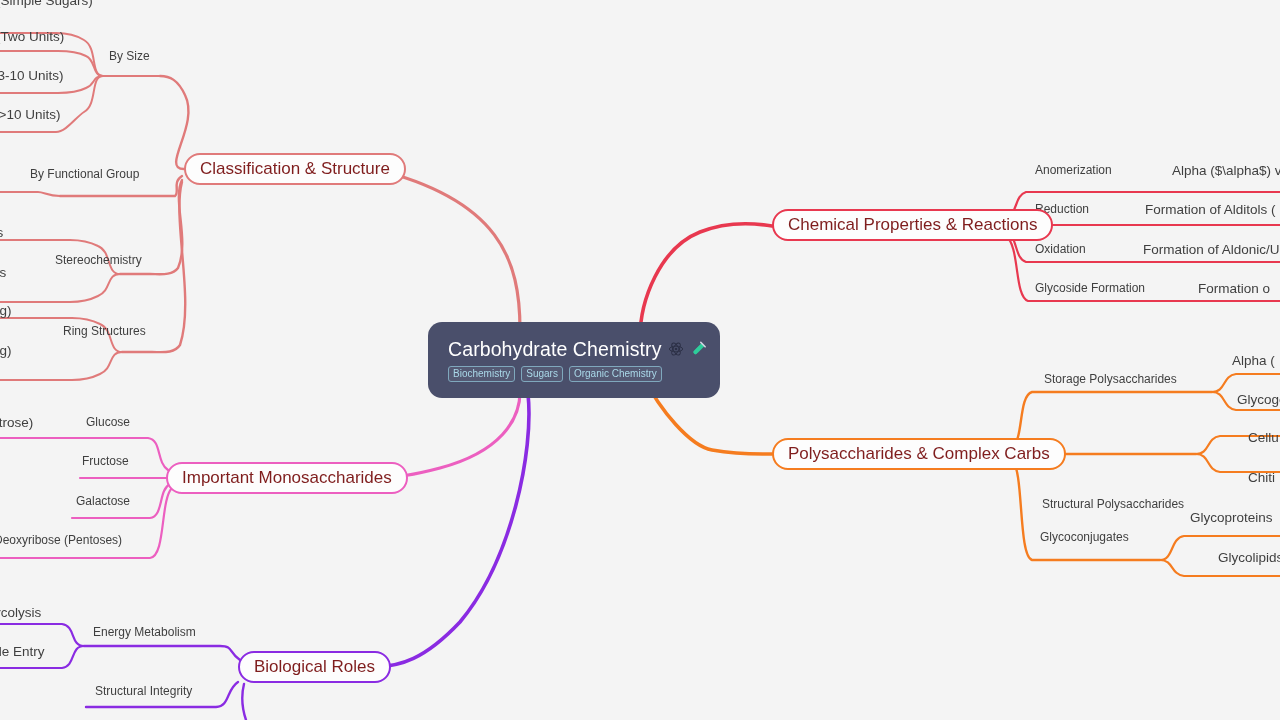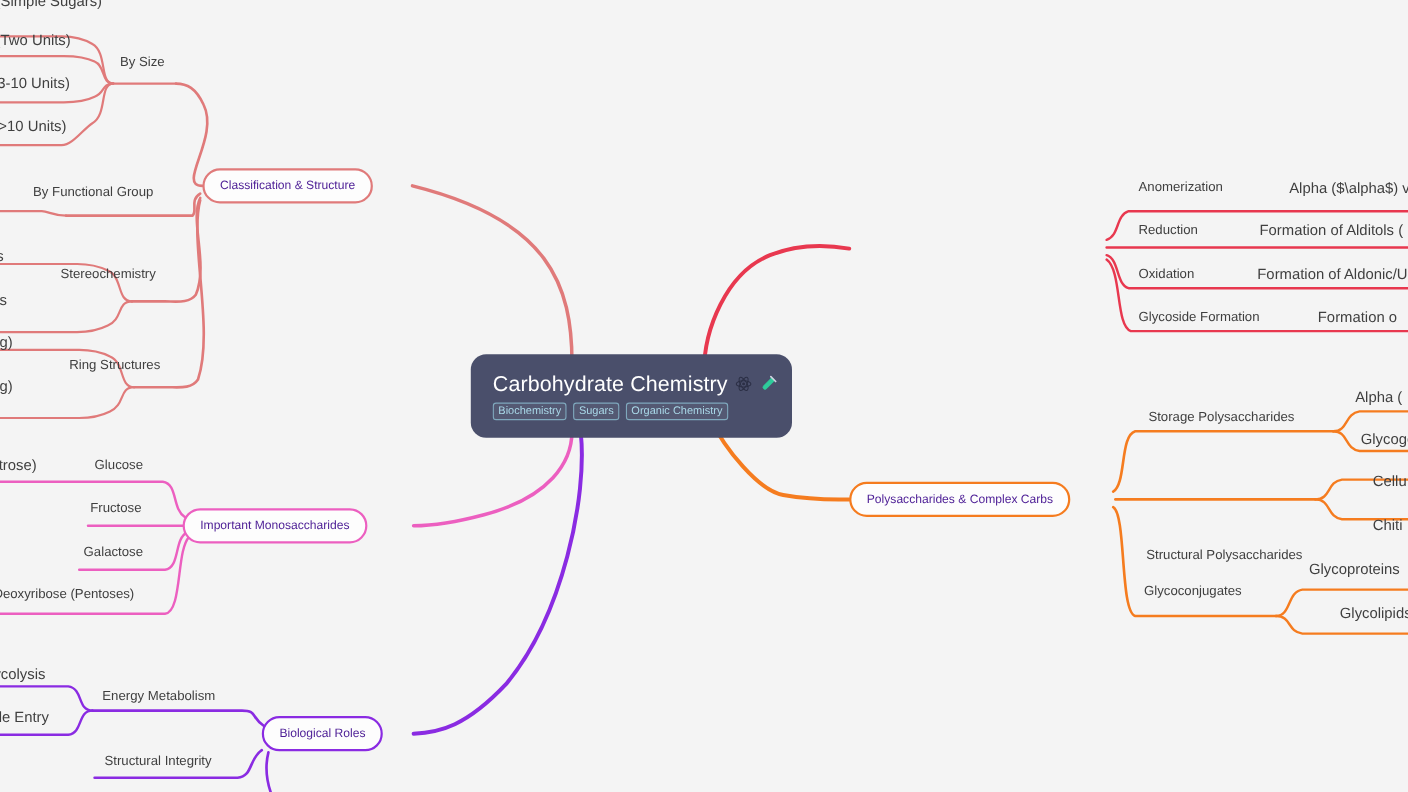--- a/index.html
+++ b/index.html
@@ -65,22 +65,22 @@
     white-space: nowrap;
     line-height: 1.15;
   }
 
   
   .pill {
     position: absolute;
     background: #fdfdfd;
     border: 2.2px solid #888;
     border-radius: 999px;
-    color: #4c1d95;
-    font-size: 11px;
+    color: #7f1d1d;
+    font-size: 17px;
     display: flex;
     align-items: center;
     justify-content: center;
     padding: 0 14px;
     height: 32px;
     white-space: nowrap;
     z-index: 15;
   }
 
   
@@ -181,36 +181,37 @@
     </div>
     <div class="tags">
       <span class="tag">Biochemistry</span>
       <span class="tag">Sugars</span>
       <span class="tag">Organic Chemistry</span>
     </div>
   </div>
 
   <div class="pill" style="left:184px; top:153px; border-color:#e07a7a;">Classification &amp; Structure</div>
 
+  <div class="pill" style="left:772px; top:209px; border-color:#e8384f;">Chemical Properties &amp; Reactions</div>
 
   <div class="pill" style="left:772px; top:438px; border-color:#f57c1f;">Polysaccharides &amp; Complex Carbs</div>
 
   <div class="pill" style="left:166px; top:462px; border-color:#ec5fc0;">Important Monosaccharides</div>
 
   <div class="pill" style="left:238px; top:651px; border-color:#8a2be2;">Biological Roles</div>
 
   <div class="lbl" style="left:109px; top:50px;">By Size</div>
   <div class="lbl l3" style="left:-4px; top:-6px;">(Simple Sugars)</div>
   <div class="lbl l3" style="left:-4px; top:30px;">(Two Units)</div>
   <div class="lbl l3" style="left:-7px; top:69px;">(3-10 Units)</div>
   <div class="lbl l3" style="left:-6px; top:108px;">(&gt;10 Units)</div>
 
   <div class="lbl" style="left:30px; top:168px;">By Functional Group</div>
 
-  <div class="lbl" style="left:55px; top:243px;">Stereochemistry</div>
+  <div class="lbl" style="left:55px; top:254px;">Stereochemistry</div>
   <div class="lbl l3" style="left:-8px; top:226px;">rs</div>
   <div class="lbl l3" style="left:-8px; top:266px;">us</div>
 
   <div class="lbl" style="left:63px; top:325px;">Ring Structures</div>
   <div class="lbl l3" style="left:-8px; top:304px;">ng)</div>
   <div class="lbl l3" style="left:-8px; top:344px;">ng)</div>
 
   <div class="lbl" style="left:1035px; top:164px;">Anomerization</div>
   <div class="lbl l3" style="left:1172px; top:164px;">Alpha ($\alpha$) v</div>
 

